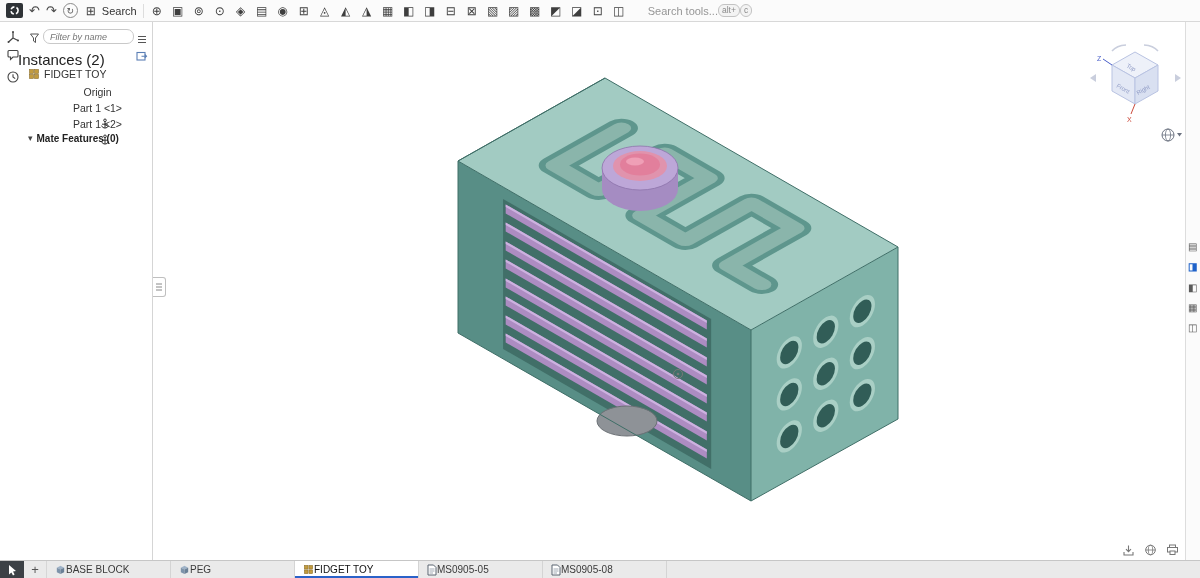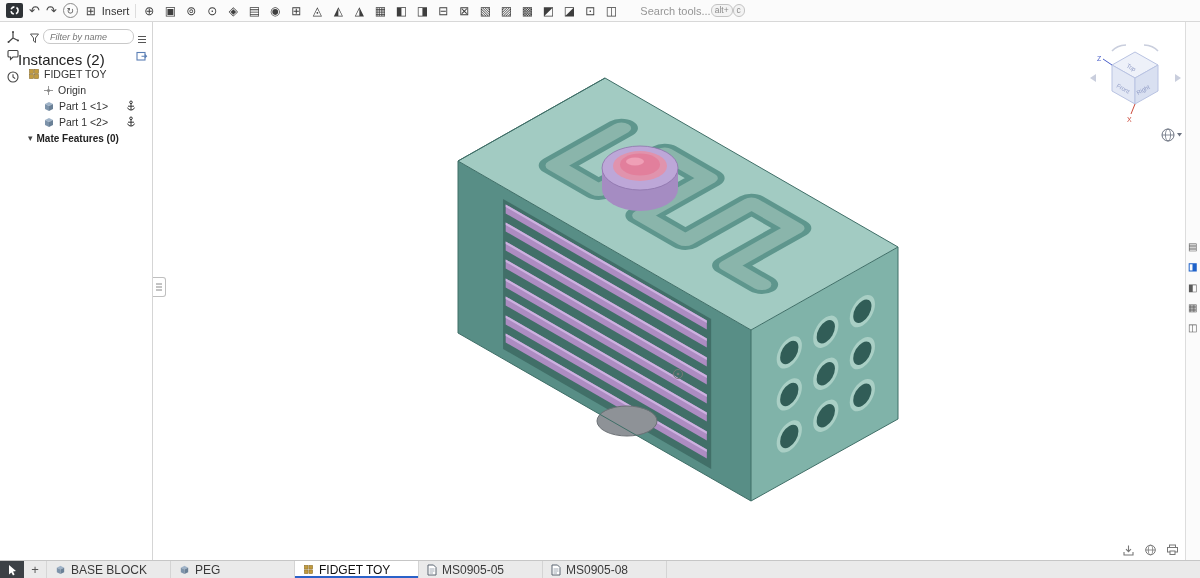--- a/index.html
+++ b/index.html
@@ -30,21 +30,21 @@
   .rail-icon{position:absolute;left:6px;}
   .filter-row{position:absolute;top:7px;left:29px;right:5px;height:15px;display:flex;
     align-items:flex-end;gap:3px;}
   .filter-input{flex:1;min-width:0;height:13px;border:1px solid #c9c9c9;border-radius:7px;
     font-size:9px;font-style:italic;color:#999;padding:0 6px;outline:none;
     font-family:inherit;background:#fff;}
   .sec-header{position:absolute;font-size:15px;font-weight:normal;color:#222;}
   .hdr-icon{position:absolute;right:4px;top:29px;}
   .tree{position:absolute;top:44px;left:0;right:0;}
   .tree-row{height:16px;display:flex;align-items:center;gap:4px;font-size:10.5px;color:#333;}
-  .pl28{padding-left:28px;} .pl43{padding-left:43px;}
+  .pl28{padding-left:28px;} .pl43{padding-left:43px;flex-direction:column;}
   .anchor-wrap{margin-left:14px;display:flex;align-items:center;}
   .mate-row{height:16px;display:flex;align-items:center;gap:4px;padding-left:28px;}
   .chev{font-size:9px;color:#444;}
   .mate-label{font-size:10px;font-weight:bold;color:#222;}
 
   
   .viewport{position:absolute;top:22px;left:153px;right:15px;bottom:18px;background:#fff;}
   .model{position:absolute;inset:0;width:100%;height:100%;}
   .handle{position:absolute;left:-1px;top:255px;width:13px;height:18px;background:#fff;
     border:1px solid #bfbfbf;border-left:none;border-radius:0 3px 3px 0;display:flex;
@@ -58,42 +58,42 @@
   .rr-icon{position:absolute;left:2px;font-size:10px;color:#5a5a5a;line-height:1;}
   .rr-icon.active{color:#1f62c9;font-weight:bold;}
 
   
   .tabbar{position:absolute;bottom:0;left:0;right:0;height:18px;background:#eaeaea;
     border-top:1px solid #c6c6c6;display:flex;align-items:stretch;box-sizing:border-box;z-index:5;}
   .tab-dark{width:24px;background:#3c4146;display:flex;align-items:center;
     justify-content:center;flex:none;}
   .tab-add{width:22px;display:flex;align-items:center;justify-content:center;color:#555;
     font-size:13px;border-right:1px solid #d6d6d6;flex:none;}
-  .tab{width:124px;display:flex;align-items:center;gap:5px;padding:0 8px;
-    box-sizing:border-box;border-right:1px solid #d4d4d4;font-size:12px;color:#3a3a3a;
+  .tab{width:124px;display:flex;align-items:center;padding:0 8px;
+    box-sizing:border-box;border-right:1px solid #d4d4d4;font-size:10px;color:#3a3a3a;
     white-space:nowrap;overflow:hidden;flex:none;}
   .tab.active{background:#fff;box-shadow:inset 0 -2px 0 #2a62c9;color:#111;}
 </style>
 </head>
 <body>
 
 <div class="app">
 
   <div class="topbar">
     <div class="logo">
       <svg width="11" height="11" viewBox="0 0 11 11">
         <circle cx="5.5" cy="5.5" r="3.6" fill="none" stroke="#fff" stroke-width="1.6" stroke-dasharray="4 2.2"></circle>
       </svg>
     </div>
     <span class="tbtn">↶</span>
     <span class="tbtn">↷</span>
     <span class="circled">↻</span>
     <div class="insert-btn">
       <span class="tool">⊞</span>
-      <span>Insert</span>
+      <span>Search</span>
     </div>
     <div class="vsep"></div>
     <div class="tool-strip">
       <span class="tool">⊕</span>
       <span class="tool">▣</span>
       <span class="tool">⊚</span>
       <span class="tool">⊙</span>
       <span class="tool">◈</span>
       <span class="tool">▤</span>
       <span class="tool">◉</span>

